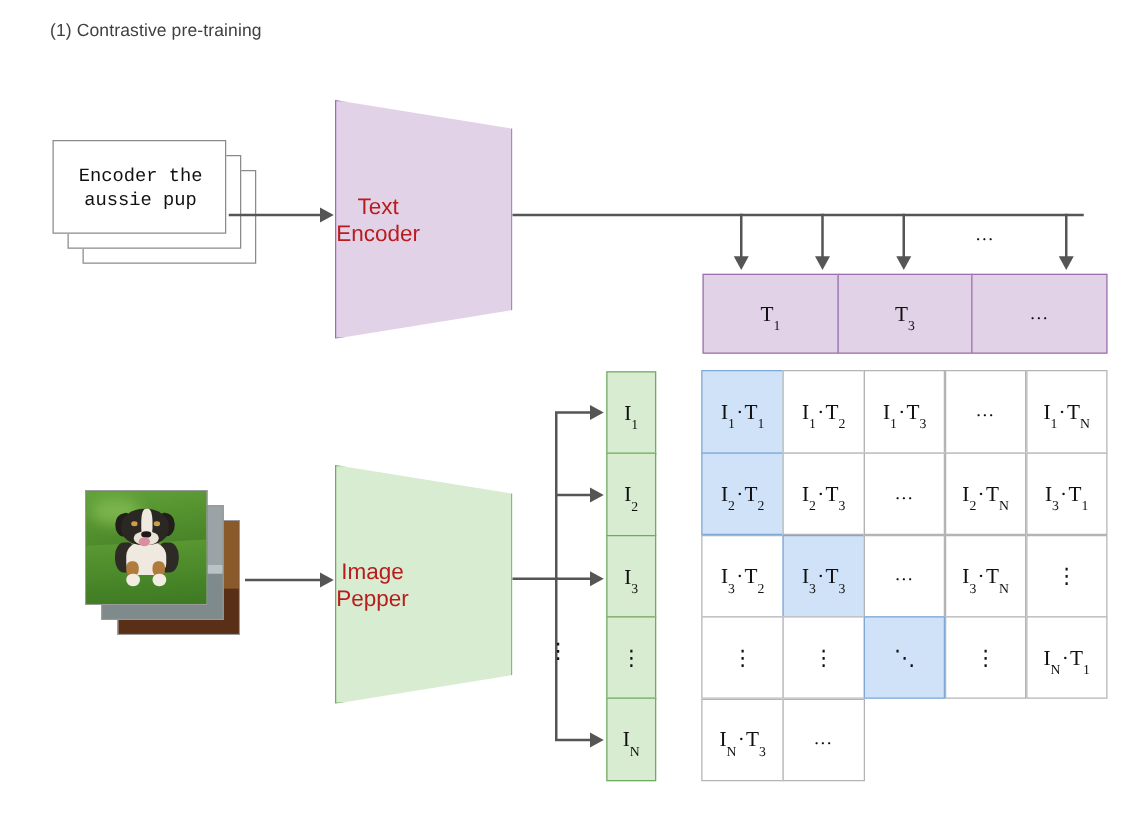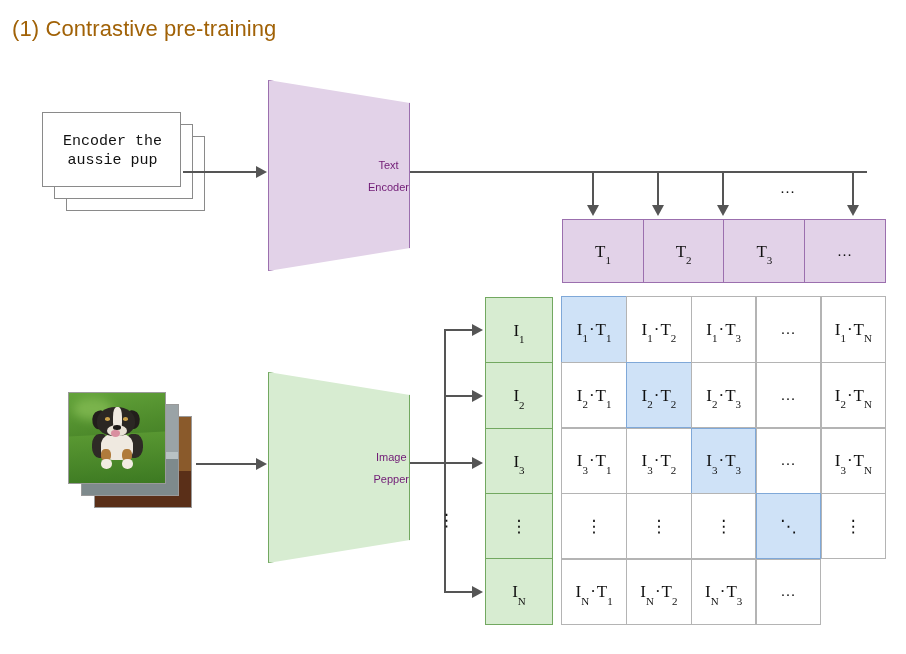--- a/index.html
+++ b/index.html
@@ -6,22 +6,22 @@
   html,body{margin:0;padding:0;background:#ffffff;}
   body{
     width:906px;height:654px;position:relative;overflow:hidden;
     font-family:"Liberation Sans","DejaVu Sans",sans-serif;
     color:#1a1a1a;
   }
   .abs{position:absolute;}
 
   
   #page-title{
-    left:12px;top:16px;
-    font-size:22px;letter-spacing:.1px;color:#a16207;
+    left:40px;top:16px;
+    font-size:14px;letter-spacing:.1px;color:#404040;
     white-space:nowrap;
   }
 
   
   #text-stack{left:42px;top:112px;width:175px;height:115px;}
   .tcard{
     position:absolute;background:#ffffff;border:1.3px solid #8a8a8a;
     width:139px;height:75px;box-sizing:border-box;
   }
   .tcard.b3{left:24px;top:24px;}
@@ -30,22 +30,22 @@
   #text-card-label{
     position:absolute;left:0;top:0;width:139px;height:75px;
     display:flex;flex-direction:column;align-items:center;justify-content:center;
     font-family:"Liberation Mono","DejaVu Sans Mono",monospace;
     font-size:15px;line-height:19px;color:#111;white-space:pre;text-align:center;
   }
 
   
   .encoder{
     box-sizing:border-box;
-    display:flex;align-items:center;justify-content:flex-end;
-    text-align:center;font-size:11px;line-height:22px;color:#701a75;
+    display:flex;align-items:center;justify-content:flex-start;
+    text-align:center;font-size:18px;line-height:22px;color:#b91c1c;
   }
   #text-encoder{
     left:268px;top:80px;width:142px;height:191px;
     background:#e2d2e8;border:1.6px solid #9b6fae;
     clip-path:polygon(0% 0%, 100% 12%, 100% 88%, 0% 100%);
   }
   #image-encoder{
     left:268px;top:372px;width:142px;height:191px;
     background:#d7ecd1;border:1.6px solid #72a860;
     clip-path:polygon(0% 0%, 100% 12%, 100% 88%, 0% 100%);
@@ -113,21 +113,21 @@
 
   
   #t-row{left:562px;top:219px;width:324px;height:64px;display:flex;}
   #t-row .cell{
     flex:1;box-sizing:border-box;background:#e2d2e8;border:1.3px solid #9b6fae;
     margin-left:-1.3px;display:flex;align-items:center;justify-content:center;
   }
   #t-row .cell:first-child{margin-left:0;}
 
   
-  #i-col{left:485px;top:297px;width:68px;height:328px;display:flex;flex-direction:column;}
+  #i-col{left:485px;top:297px;width:40px;height:328px;display:flex;flex-direction:column;}
   #i-col .cell{
     flex:1;box-sizing:border-box;background:#d7ecd1;border:1.3px solid #72a860;
     margin-top:-1.3px;display:flex;align-items:center;justify-content:center;
   }
   #i-col .cell:first-child{margin-top:0;}
 
   
   #matrix{left:562px;top:297px;width:324px;height:328px;
     display:grid;grid-template-columns:repeat(5,1fr);grid-template-rows:repeat(5,1fr);}
   #matrix .mcell{
@@ -179,23 +179,20 @@
 <div class="abs arrowhead ah-down" style="left:652px;top:205px;"></div>
 <div class="abs line vline" style="left:722px;top:171px;height:35px;"></div>
 <div class="abs arrowhead ah-down" style="left:717px;top:205px;"></div>
 <div class="abs line vline" style="left:852px;top:171px;height:35px;"></div>
 <div class="abs arrowhead ah-down" style="left:847px;top:205px;"></div>
 <div class="abs dots-h" id="t-dots-top">…</div>
 
 <div class="abs" id="t-row">
   <div class="cell">
     <span class="math"><span>T</span><sub>1</sub></span>
-  </div>
-  <div class="cell">
-    <span class="math"><span>T</span><sub>2</sub></span>
   </div>
   <div class="cell">
     <span class="math"><span>T</span><sub>3</sub></span>
   </div>
   <div class="cell">
     <span class="dots-h">…</span>
   </div>
 </div>
 
 <div class="abs" id="image-stack">
@@ -283,23 +280,20 @@
     </div>
     <div class="mcell">
       <span class="math">I<sub>1</sub><span class="dot">·</span>T<sub>3</sub></span>
     </div>
     <div class="mcell">
       <span class="dots-h">…</span>
     </div>
     <div class="mcell">
       <span class="math">I<sub>1</sub><span class="dot">·</span>T<sub>N</sub></span>
     </div>
-    <div class="mcell">
-      <span class="math">I<sub>2</sub><span class="dot">·</span>T<sub>1</sub></span>
-    </div>
     <div class="mcell hl">
       <span class="math">I<sub>2</sub><span class="dot">·</span>T<sub>2</sub></span>
     </div>
     <div class="mcell">
       <span class="math">I<sub>2</sub><span class="dot">·</span>T<sub>3</sub></span>
     </div>
     <div class="mcell">
       <span class="dots-h">…</span>
     </div>
     <div class="mcell">
@@ -332,21 +326,18 @@
     <div class="mcell hl">
       <span class="dots-d">⋱</span>
     </div>
     <div class="mcell">
       <span class="dots-v">⋮</span>
     </div>
     <div class="mcell">
       <span class="math">I<sub>N</sub><span class="dot">·</span>T<sub>1</sub></span>
     </div>
     <div class="mcell">
-      <span class="math">I<sub>N</sub><span class="dot">·</span>T<sub>2</sub></span>
-    </div>
-    <div class="mcell">
       <span class="math">I<sub>N</sub><span class="dot">·</span>T<sub>3</sub></span>
     </div>
     <div class="mcell">
       <span class="dots-h">…</span>
     </div>
   </div>
 
 </body></html>

